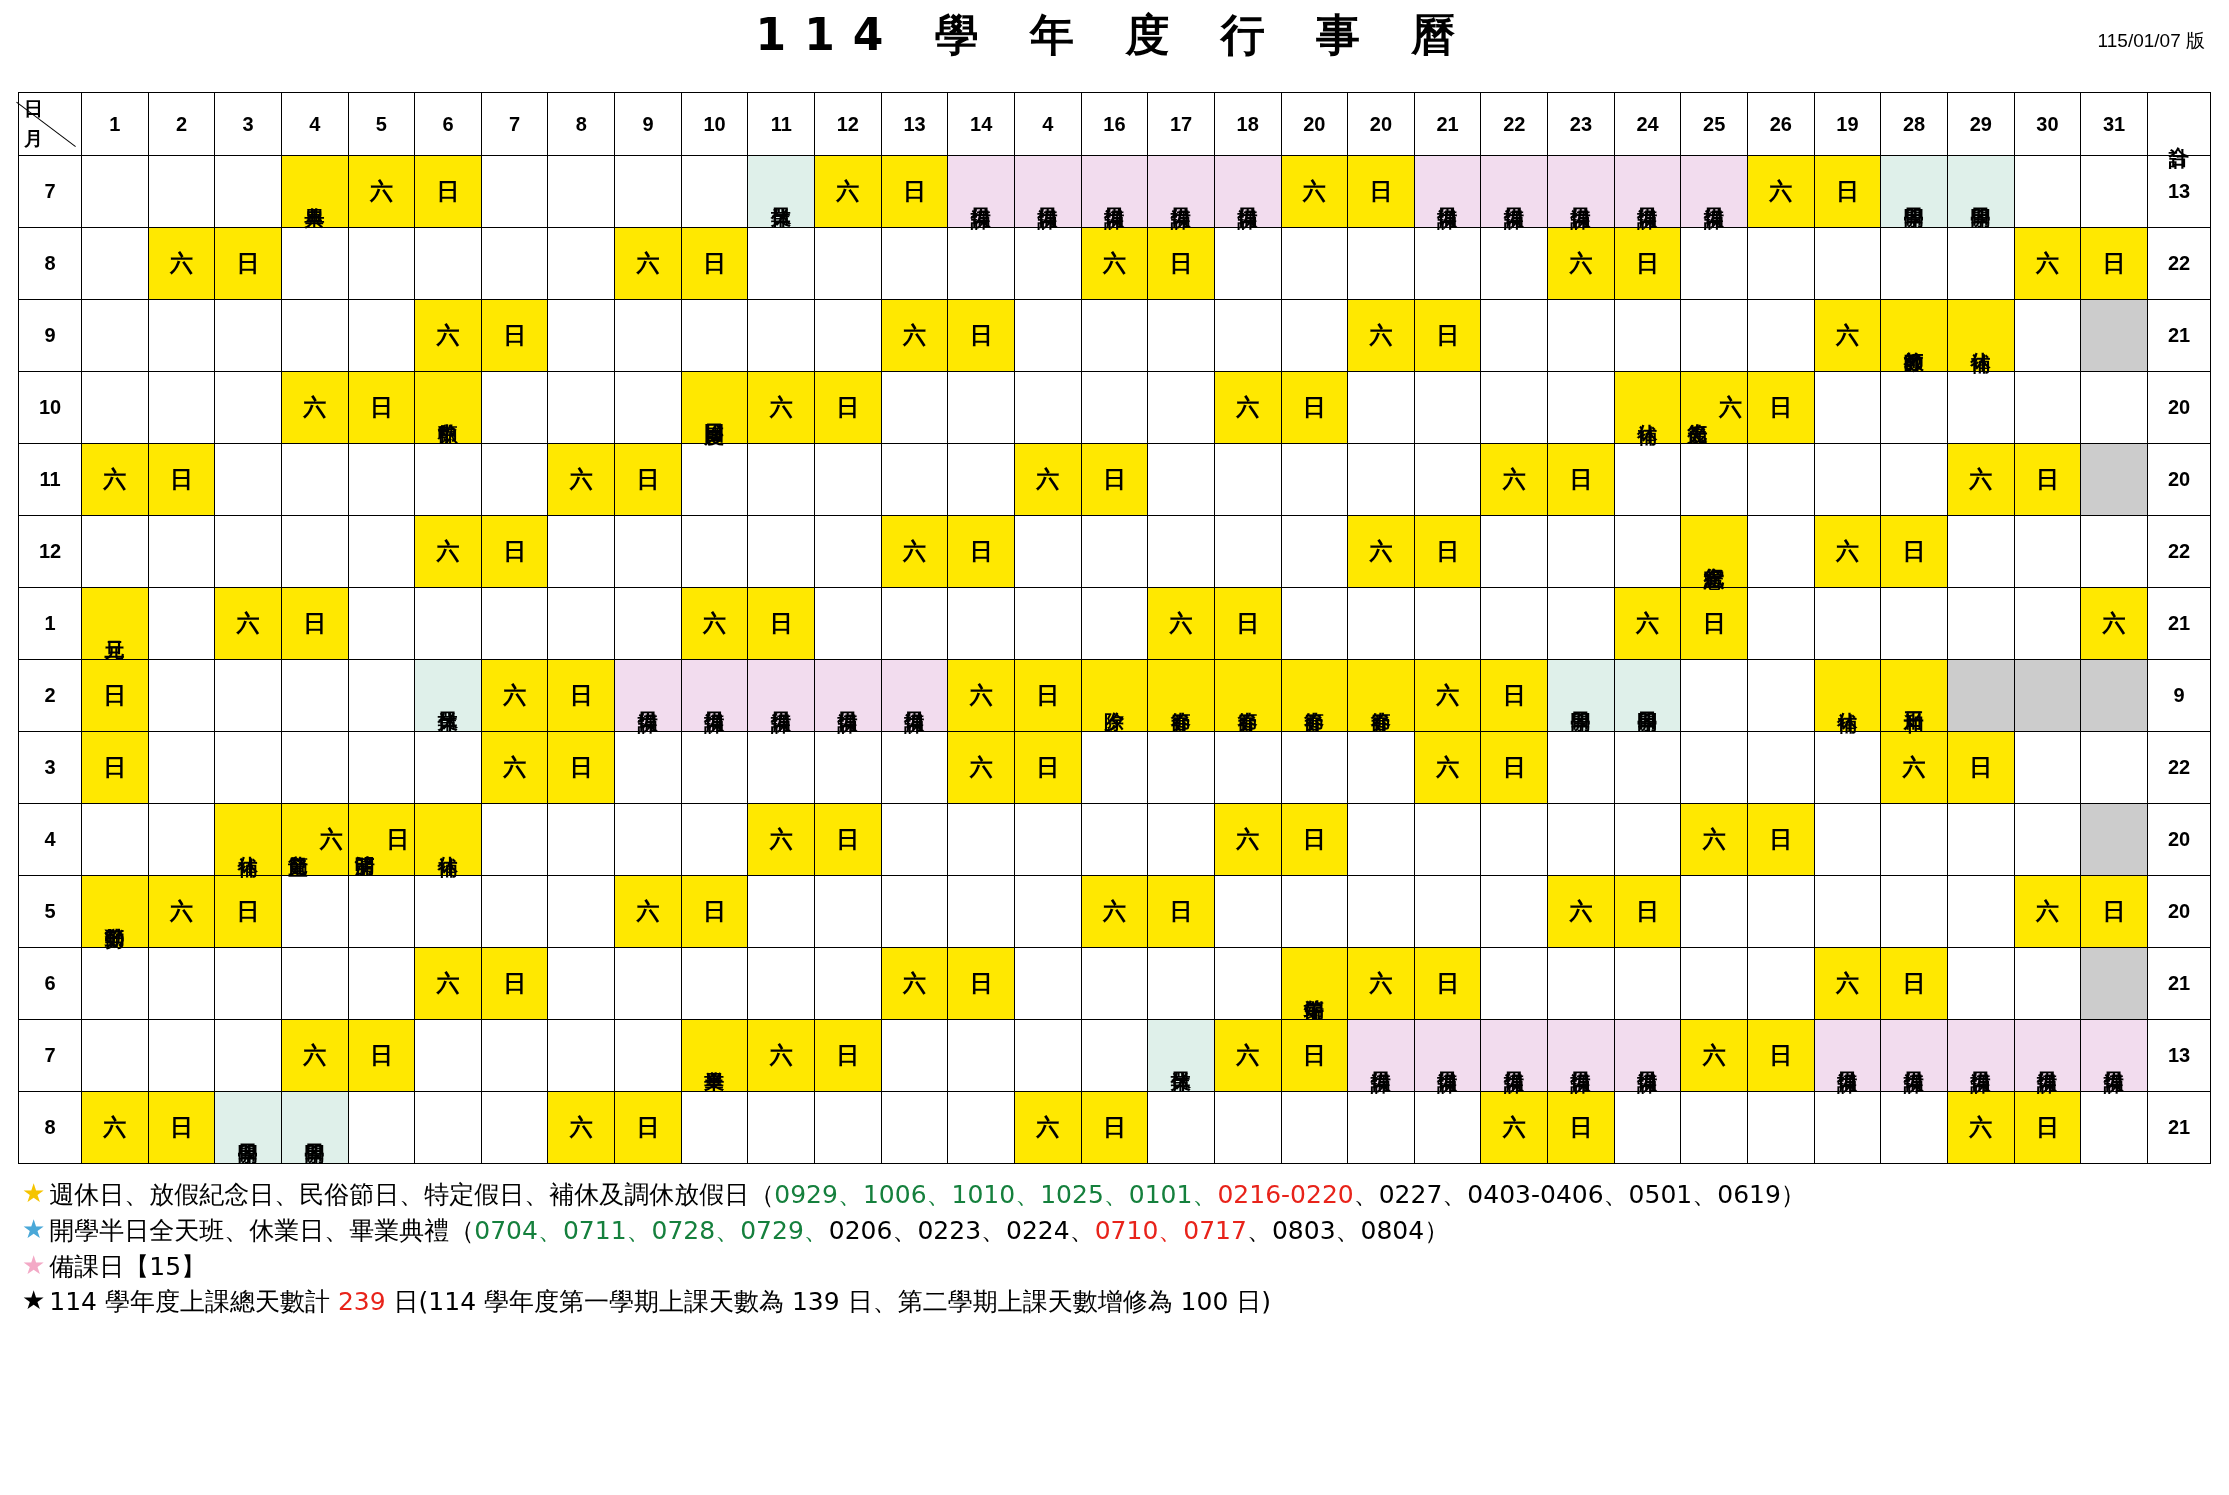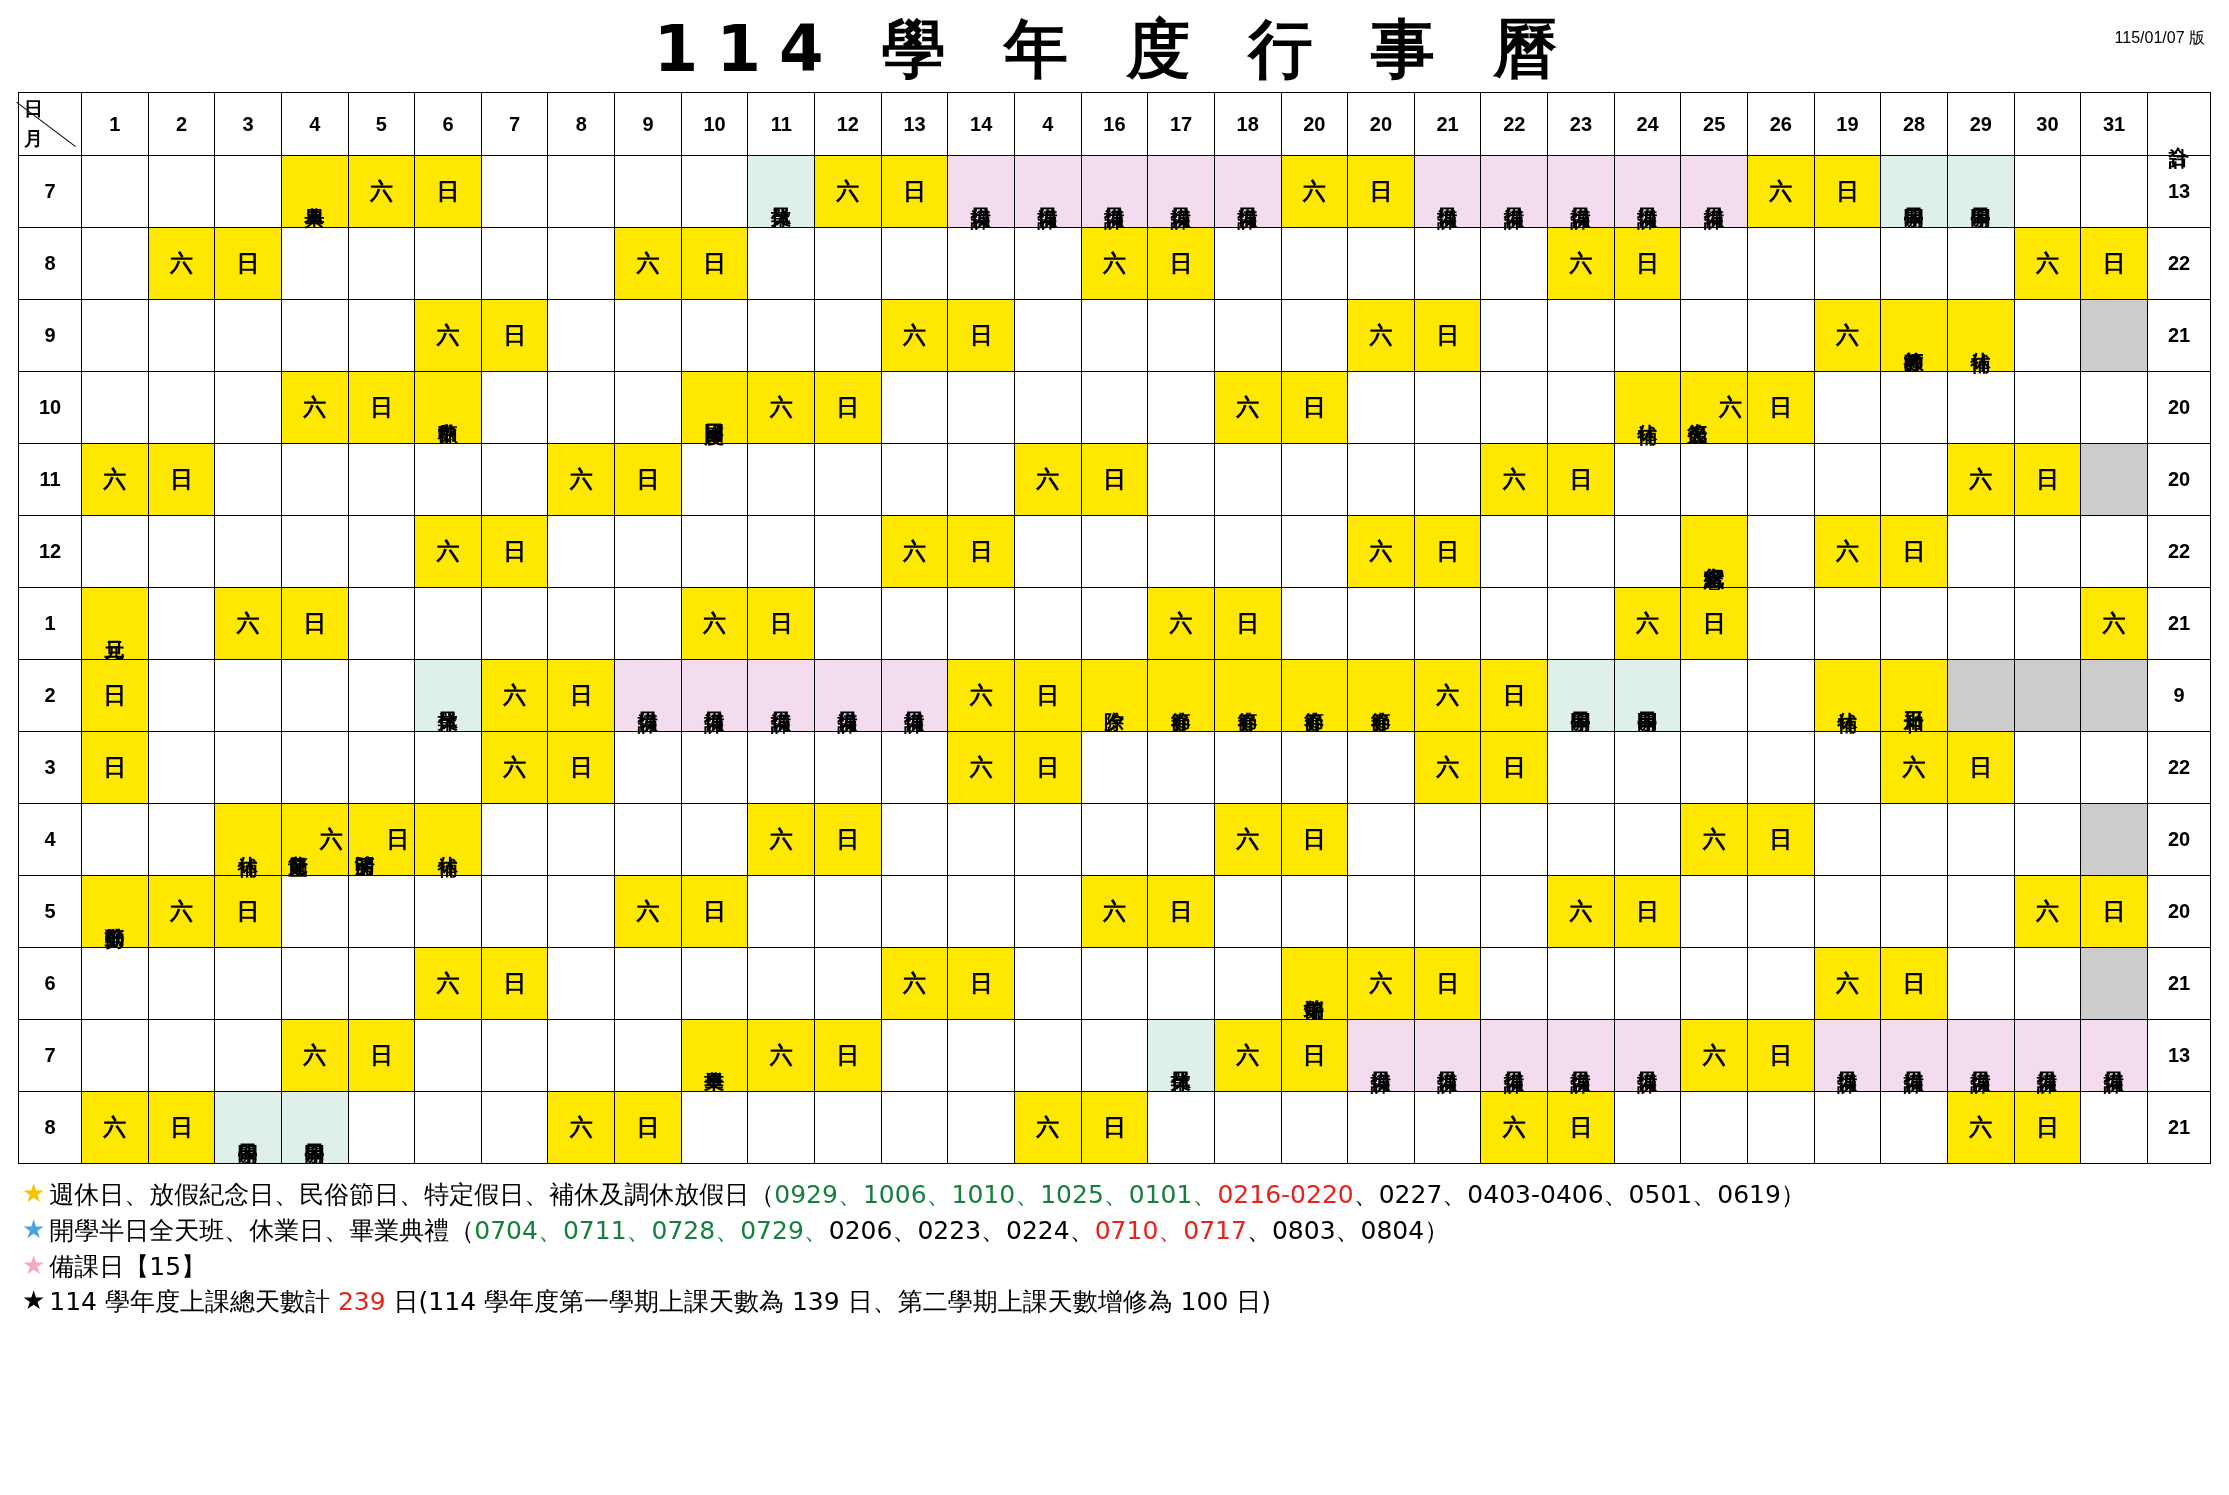--- a/index.html
+++ b/index.html
@@ -1,25 +1,25 @@
 <!DOCTYPE html>
 <html><head>
 <meta charset="utf-8">
 <style>
   html,body{margin:0;padding:0;background:#fff;}
   body{font-family:"DejaVu Sans","Liberation Sans",sans-serif;color:#000;}
   #page{width:2229px;height:1495px;position:relative;box-sizing:border-box;padding:0 18px;}
   .title-row{position:relative;height:92px;}
   .title{
     position:absolute;left:0;right:0;top:6px;text-align:center;
-    font-size:64px;font-weight:bold;letter-spacing:18px;
+    font-size:44px;font-weight:bold;letter-spacing:18px;
     font-family:"DejaVu Sans","Liberation Sans",sans-serif;
   }
   .version{
-    position:absolute;right:6px;top:28px;font-size:16px;
+    position:absolute;right:6px;top:28px;font-size:19px;
     font-family:"Liberation Sans",sans-serif;
   }
   table.cal{border-collapse:collapse;table-layout:fixed;width:2193px;}
   table.cal td,table.cal th{
     border:1px solid #000;padding:0;text-align:center;vertical-align:middle;
     font-size:20px;font-weight:bold;
   }
   .hdr-corner{width:62px;height:62px;position:relative;}
   .hdr-corner .d{position:absolute;left:5px;top:3px;font-size:19px;}
   .hdr-corner .m{position:absolute;left:5px;bottom:3px;font-size:19px;}

